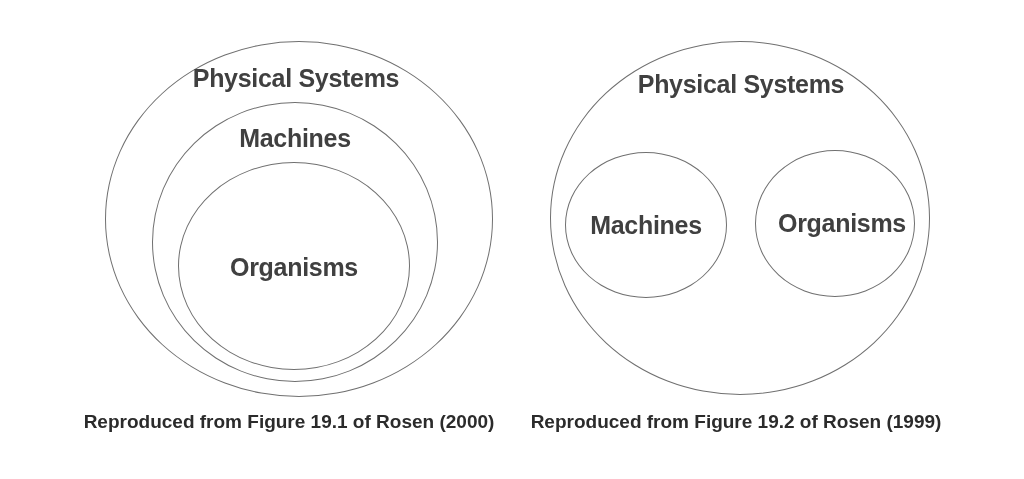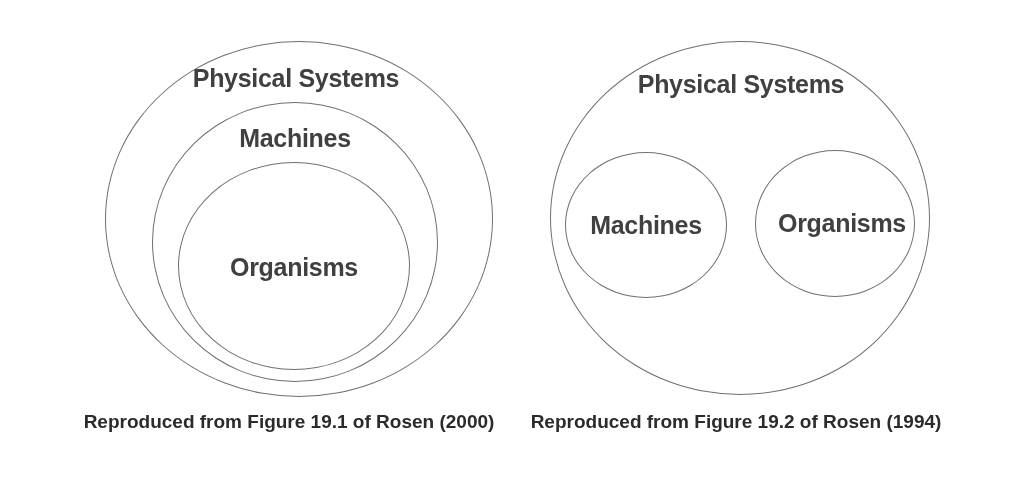--- a/index.html
+++ b/index.html
@@ -79,16 +79,16 @@
 
   <div>
     <div class="ellipse r-outer"></div>
     <div class="ellipse r-machines"></div>
     <div class="ellipse r-organisms"></div>
 
     <div class="diagram-label r-label-physical">Physical Systems</div>
     <div class="diagram-label r-label-machines">Machines</div>
     <div class="diagram-label r-label-organisms">Organisms</div>
 
-    <div class="caption r-caption">Reproduced from Figure 19.2 of Rosen (1994)</div>
+    <div class="caption r-caption">Reproduced from Figure 19.2 of Rosen (1999)</div>
   </div>
 
 </div>
 
 </body></html>

